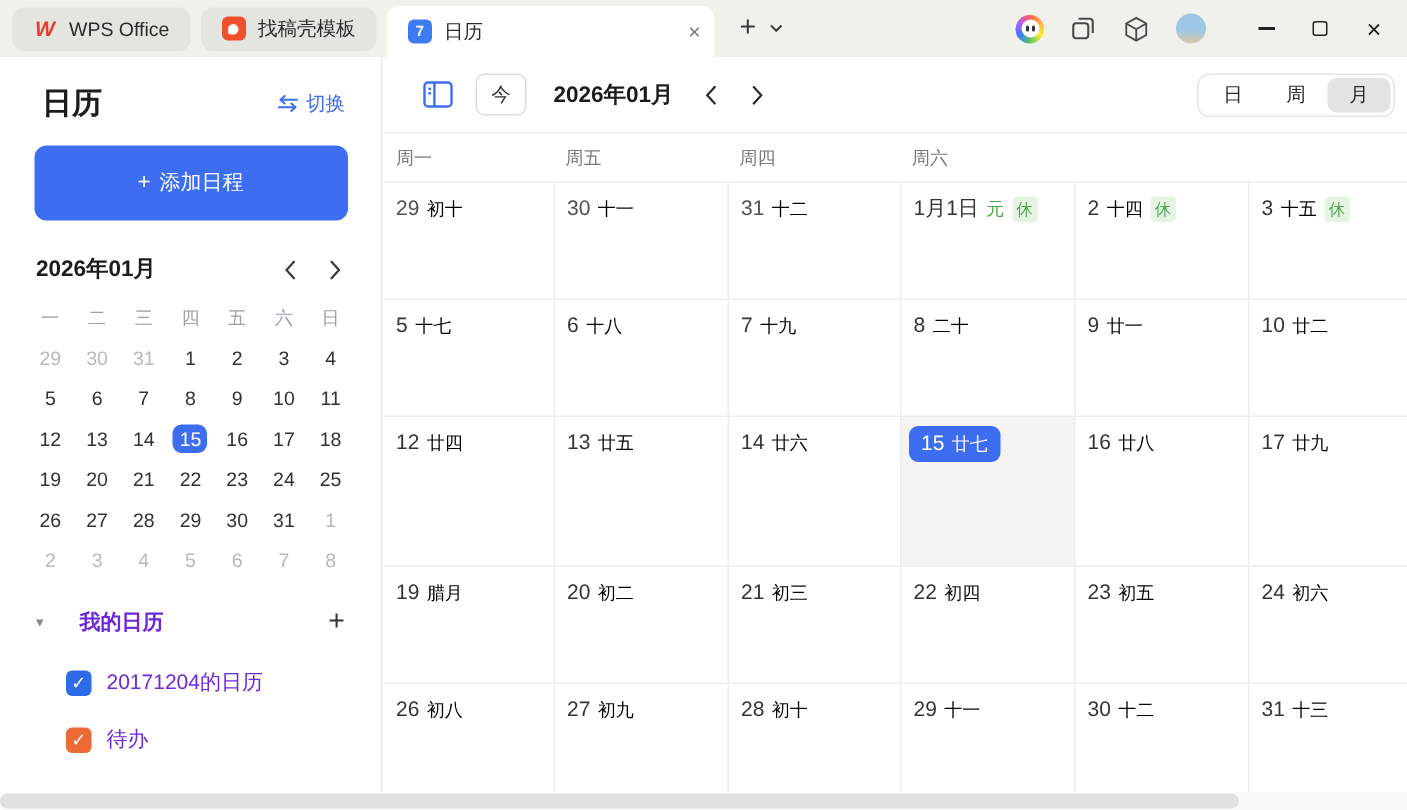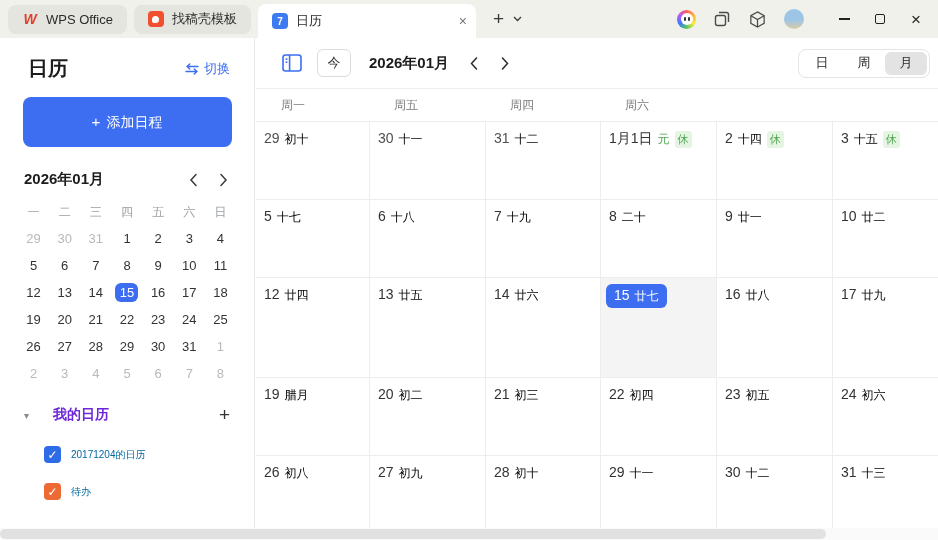--- a/index.html
+++ b/index.html
@@ -58,35 +58,35 @@
   .dy.out { color:#B9B9B9; }
   .dy.sel span { background:#3D6EF2; color:#fff; border-radius:6px; padding:2px 0; min-width:23px; text-align:center; }
   .mycal { padding:0 24px; margin-top:17px; }
   .mycal-head { display:flex; align-items:center; }
   .tri { color:#8a8a8a; font-size:10px; }
   .mycal-title { font-weight:bold; font-size:14px; margin-left:24px; color:#6d28d9; }
   .mycal-add { margin-left:auto; font-size:19px; font-weight:300; color:#333; }
   .cal-item { display:flex; align-items:center; margin-top:20px; padding-left:20px; }
   .cbx { width:17px; height:17px; border-radius:4px; color:#fff; font-size:12px;
     display:flex; align-items:center; justify-content:center; flex:none; }
-  .cal-item .lbl { font-size:10px; margin-left:10px; color:#0369a1; }
+  .cal-item .lbl { font-size:14px; margin-left:10px; color:#6d28d9; }
   
   .main { position:absolute; left:256px; top:38px; right:0; bottom:0; background:#fff; }
   .toolbar { height:51px; display:flex; align-items:center; border-bottom:1px solid #EDEDED; padding:0 8px 0 26px; }
   .today-btn { width:34px; height:28px; border:1px solid #DCDCDC; border-radius:6px; background:#fff;
     font-size:13px; color:#2b2b2b; margin-left:15px; font-family:inherit; }
   .tb-month { font-size:15px; font-weight:bold; color:#1c1c1c; margin-left:18px; }
   .tb-nav { display:flex; gap:23px; margin-left:21px; }
   .seg { display:flex; border:1px solid #E4E4E4; border-radius:8px; padding:2px; background:#fff; margin-left:auto; }
   .seg-item { width:42px; height:23px; font-size:13px; color:#2b2b2b; display:flex;
     align-items:center; justify-content:center; border-radius:6px; }
   .seg-item.sel { background:#E3E3E4; }
   .wk-head { position:absolute; top:51px; left:0; right:0; height:33px; display:grid;
     grid-template-columns:113px 116px 115px 116px 116px 1fr; border-bottom:1px solid #EDEDED; }
-  .wk-head > div { font-size:12px; color:#7A7A7A; display:flex; align-items:center; padding-left:25px; }
+  .wk-head > div { font-size:12px; color:#7A7A7A; display:flex; align-items:center; padding-left:8px; }
   .grid { position:absolute; top:84px; left:0; right:0; bottom:12px; display:flex; flex-direction:column; }
   .grow { display:grid; grid-template-columns:113px 116px 115px 116px 116px 1fr; border-bottom:1px solid #EDEDED; }
   .grow:nth-child(1){ height:78px; } .grow:nth-child(2){ height:78px; }
   .grow:nth-child(3){ height:100px; } .grow:nth-child(4){ height:78px; }
   .grow:nth-child(5){ flex:1; border-bottom:none; }
   .cell { position:relative; padding:8px 4px 0 8px; display:flex; align-items:baseline; gap:5px;
     flex-wrap:wrap; align-content:flex-start; }
   .cell + .cell { border-left:1px solid #EDEDED; }
   .cell .num { font-size:14px; color:#333; }
   .cell.dim .num { color:#4f4f4f; }

